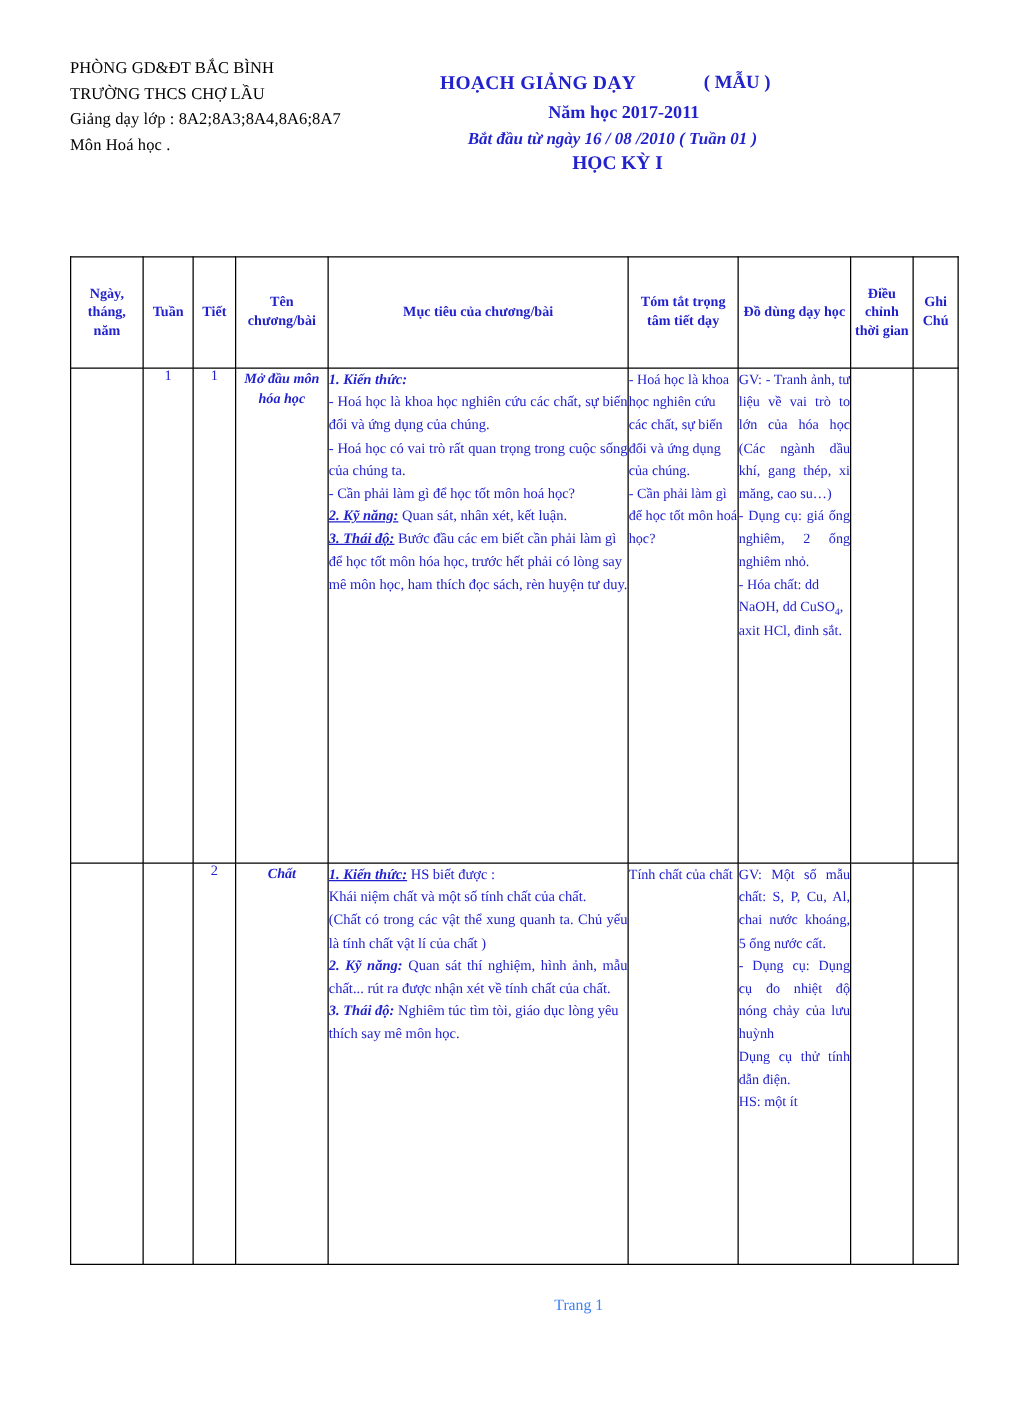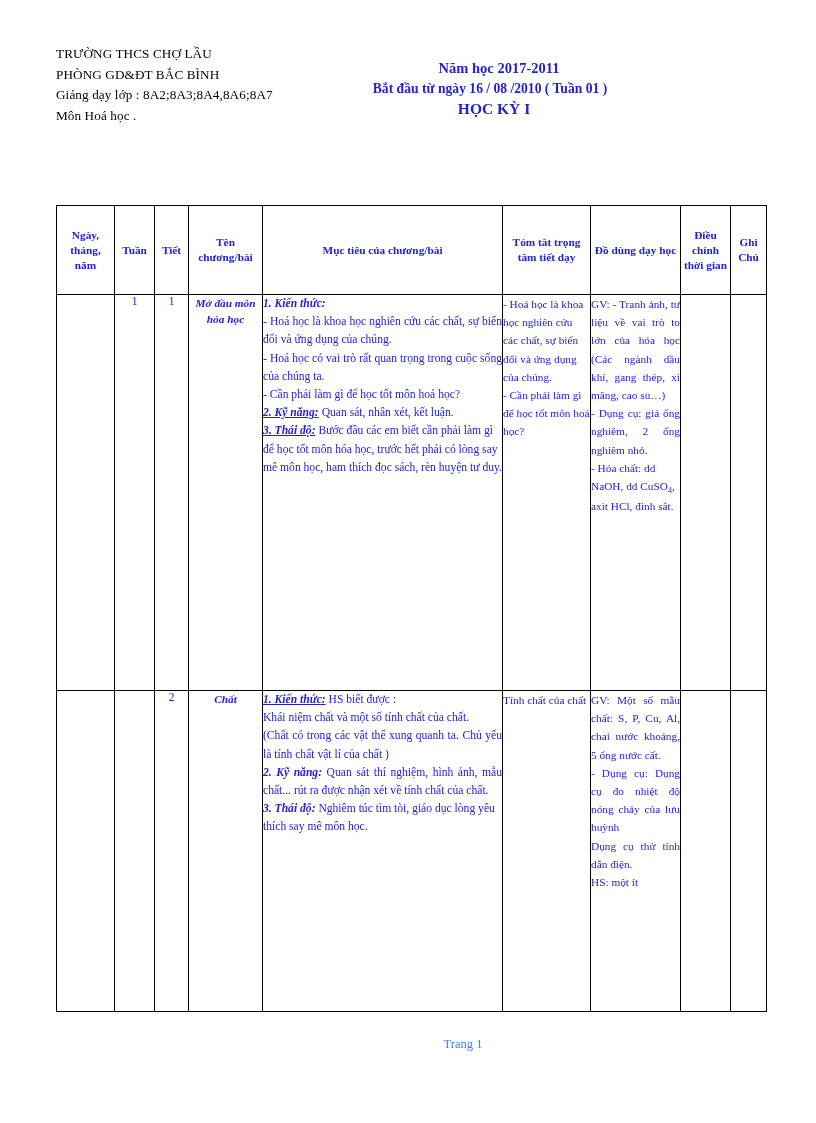--- a/index.html
+++ b/index.html
@@ -71,20 +71,21 @@
     margin-left: -62px;
     margin-top: 2px;
     font-size: 14.5px;
   }
   .title-start {
     margin-left: -80px;
     margin-top: 4px;
     text-align: center;
     font-size: 13.6px;
     font-weight: bold;
+    font-style: italic;
   }
   .title-hk {
     text-align: center;
     margin-left: -72px;
     margin-top: 3px;
     font-size: 15.5px;
     font-family: Liberation Serif, serif;
   }
 
   
@@ -182,27 +183,31 @@
   }
 </style>
 </head>
 <body>
 
 <div class="page">
 
   <div class="header">
 
     <div class="school-block">
+      <div>PHÒNG GD&amp;ĐT  BẮC BÌNH</div>
       <div>TRƯỜNG THCS CHỢ LẦU</div>
-      <div>PHÒNG GD&amp;ĐT  BẮC BÌNH</div>
       <div>Giảng dạy lớp : 8A2;8A3;8A4,8A6;8A7</div>
       <div>Môn Hoá học .</div>
     </div>
 
     <div class="title-block">
+      <div class="title-row1">
+        <span class="title-main">HOẠCH GIẢNG DẠY</span>
+        <span class="title-mau">( MẪU )</span>
+      </div>
       <div class="title-year">Năm học 2017-2011</div>
       <div class="title-start">Bắt đầu từ ngày  16 / 08 /2010 ( Tuần 01 )</div>
       <div class="title-hk">HỌC KỲ I</div>
     </div>
 
   </div>
 
   <table class="tbl">
     <colgroup>
       <col class="c-date">

